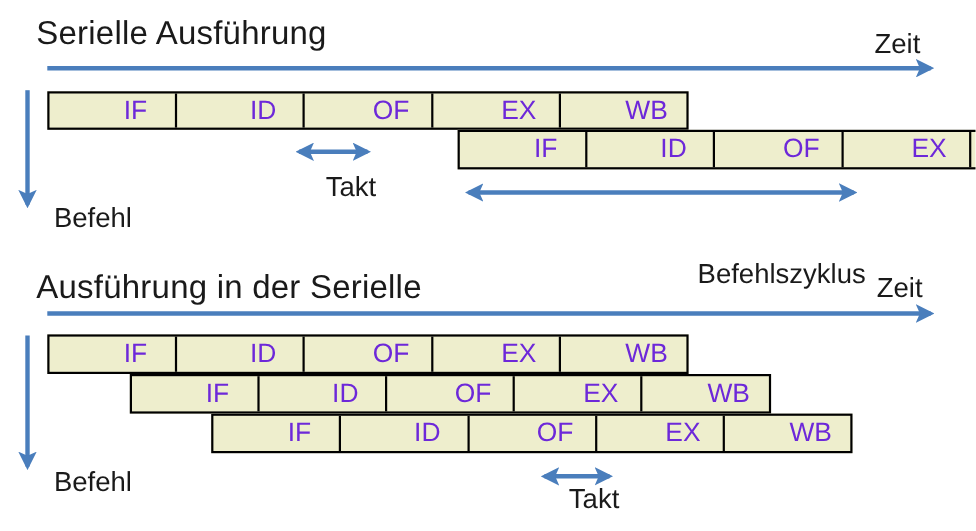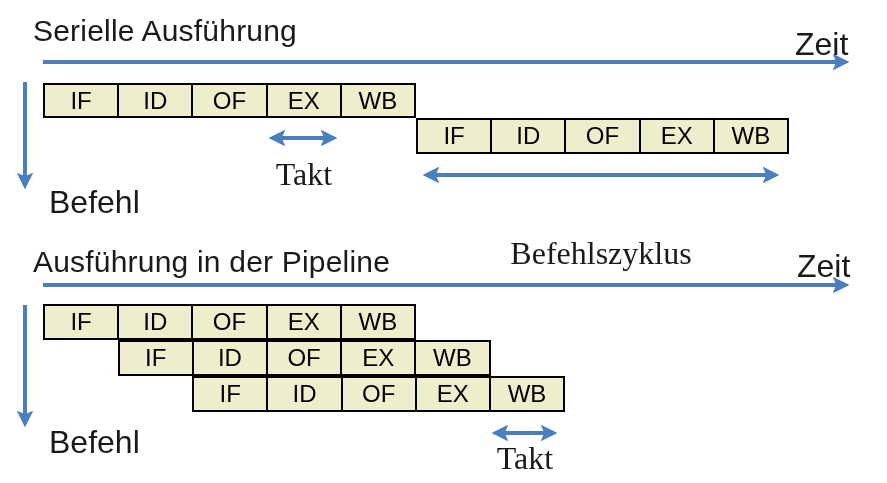--- a/index.html
+++ b/index.html
@@ -18,40 +18,41 @@
   }
   .title{
     position:absolute;
     font-size:30px;
     letter-spacing:0.2px;
     color:#1a1a1a;
     white-space:nowrap;
   }
   .label{
     position:absolute;
-    font-size:32px;
+    font-size:25px;
     color:#1a1a1a;
     white-space:nowrap;
   }
-  .label.center{text-align:center;font-family:Liberation Serif, serif;}
+  .label.center{text-align:right;}
   .stage-row{
     position:absolute;
     display:flex;
     border:2px solid var(--box-border);
     background:var(--box-fill);
     box-sizing:border-box;
   }
   .stage-row .cell{
     width:72.2px;
     text-align:center;
     font-size:24px;
-    color:#000000;
+    color:#6d28d9;
     display:flex;
     align-items:center;
     justify-content:center;
+    padding-left:42px;
   }
   .stage-row .cell + .cell{
     border-left:2px solid var(--box-border);
     text-align:right;
   }
   .row-h35 .cell{height:31px;}
   .row-h36 .cell{height:32px;}
   #arrow-layer{
     position:absolute;left:0;top:0;width:887px;height:483px;
     pointer-events:none;
@@ -103,21 +104,21 @@
     <div class="cell">EX</div>
     <div class="cell">WB</div>
   </div>
 
   <div class="label center" style="left:266px;top:156px;width:76px;">Takt</div>
 
   <div class="label" style="left:49px;top:184px;">Befehl</div>
 
   <div class="label center" style="left:415px;top:195px;width:372px;margin-top:40px;">Befehlszyklus</div>
 
-  <div class="title" style="left:33px;top:245px;">Ausführung in der Pipeline</div>
+  <div class="title" style="left:33px;top:245px;">Ausführung in der Serielle</div>
 
   <div class="label" style="left:797px;top:248px;">Zeit</div>
 
   <div class="stage-row row-h36" style="left:43px;top:304px;">
     <div class="cell">IF</div>
     <div class="cell">ID</div>
     <div class="cell">OF</div>
     <div class="cell">EX</div>
     <div class="cell">WB</div>
   </div>

